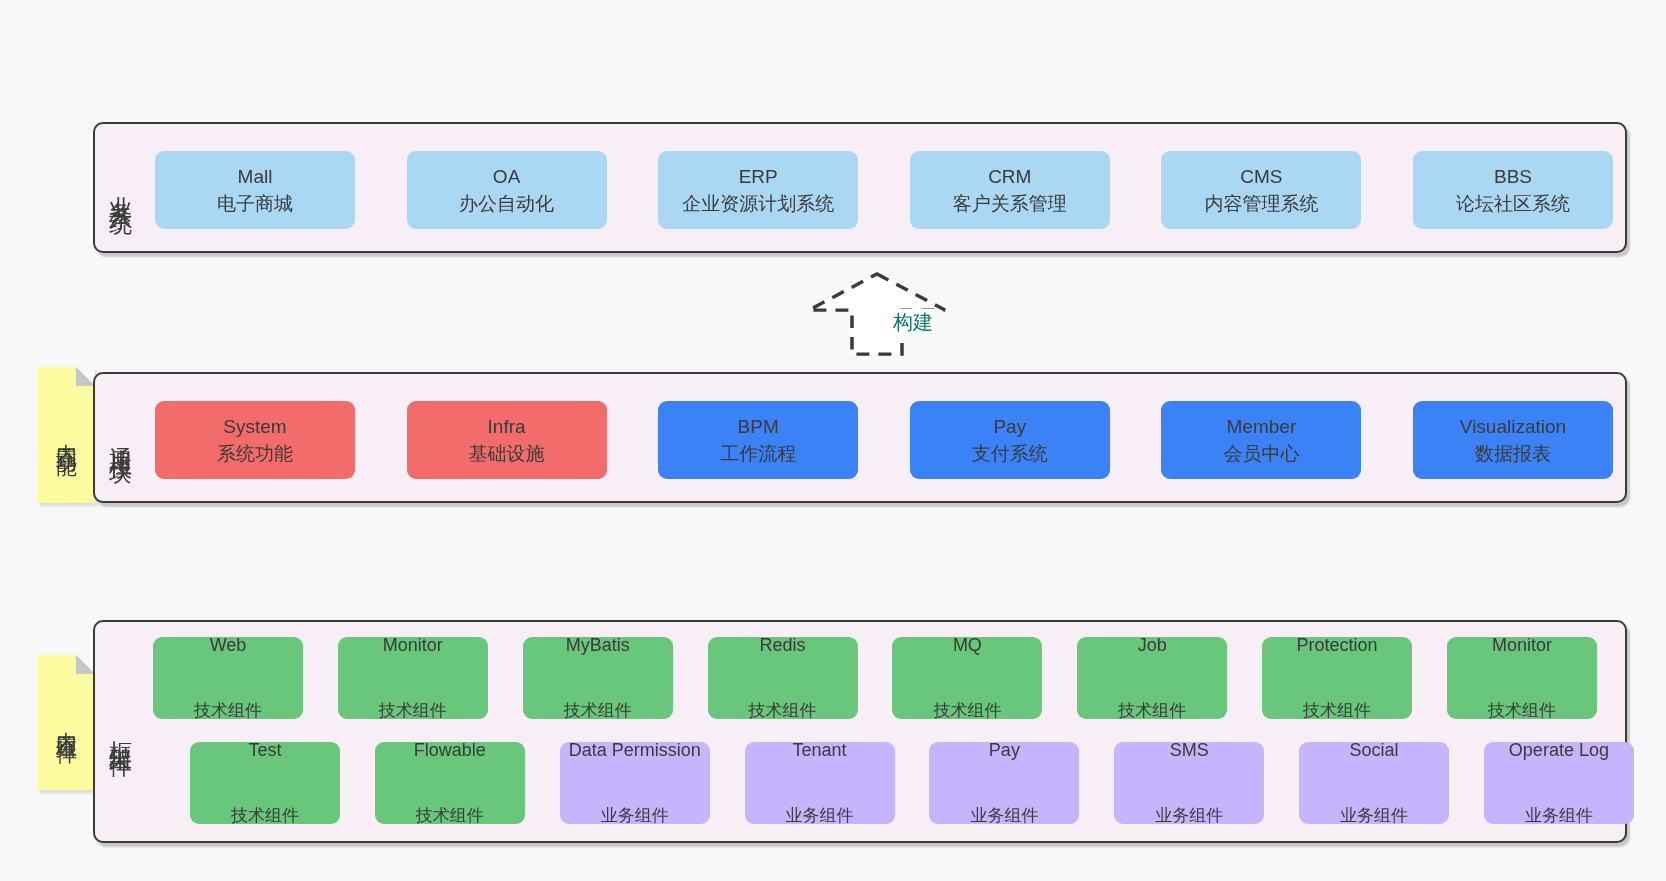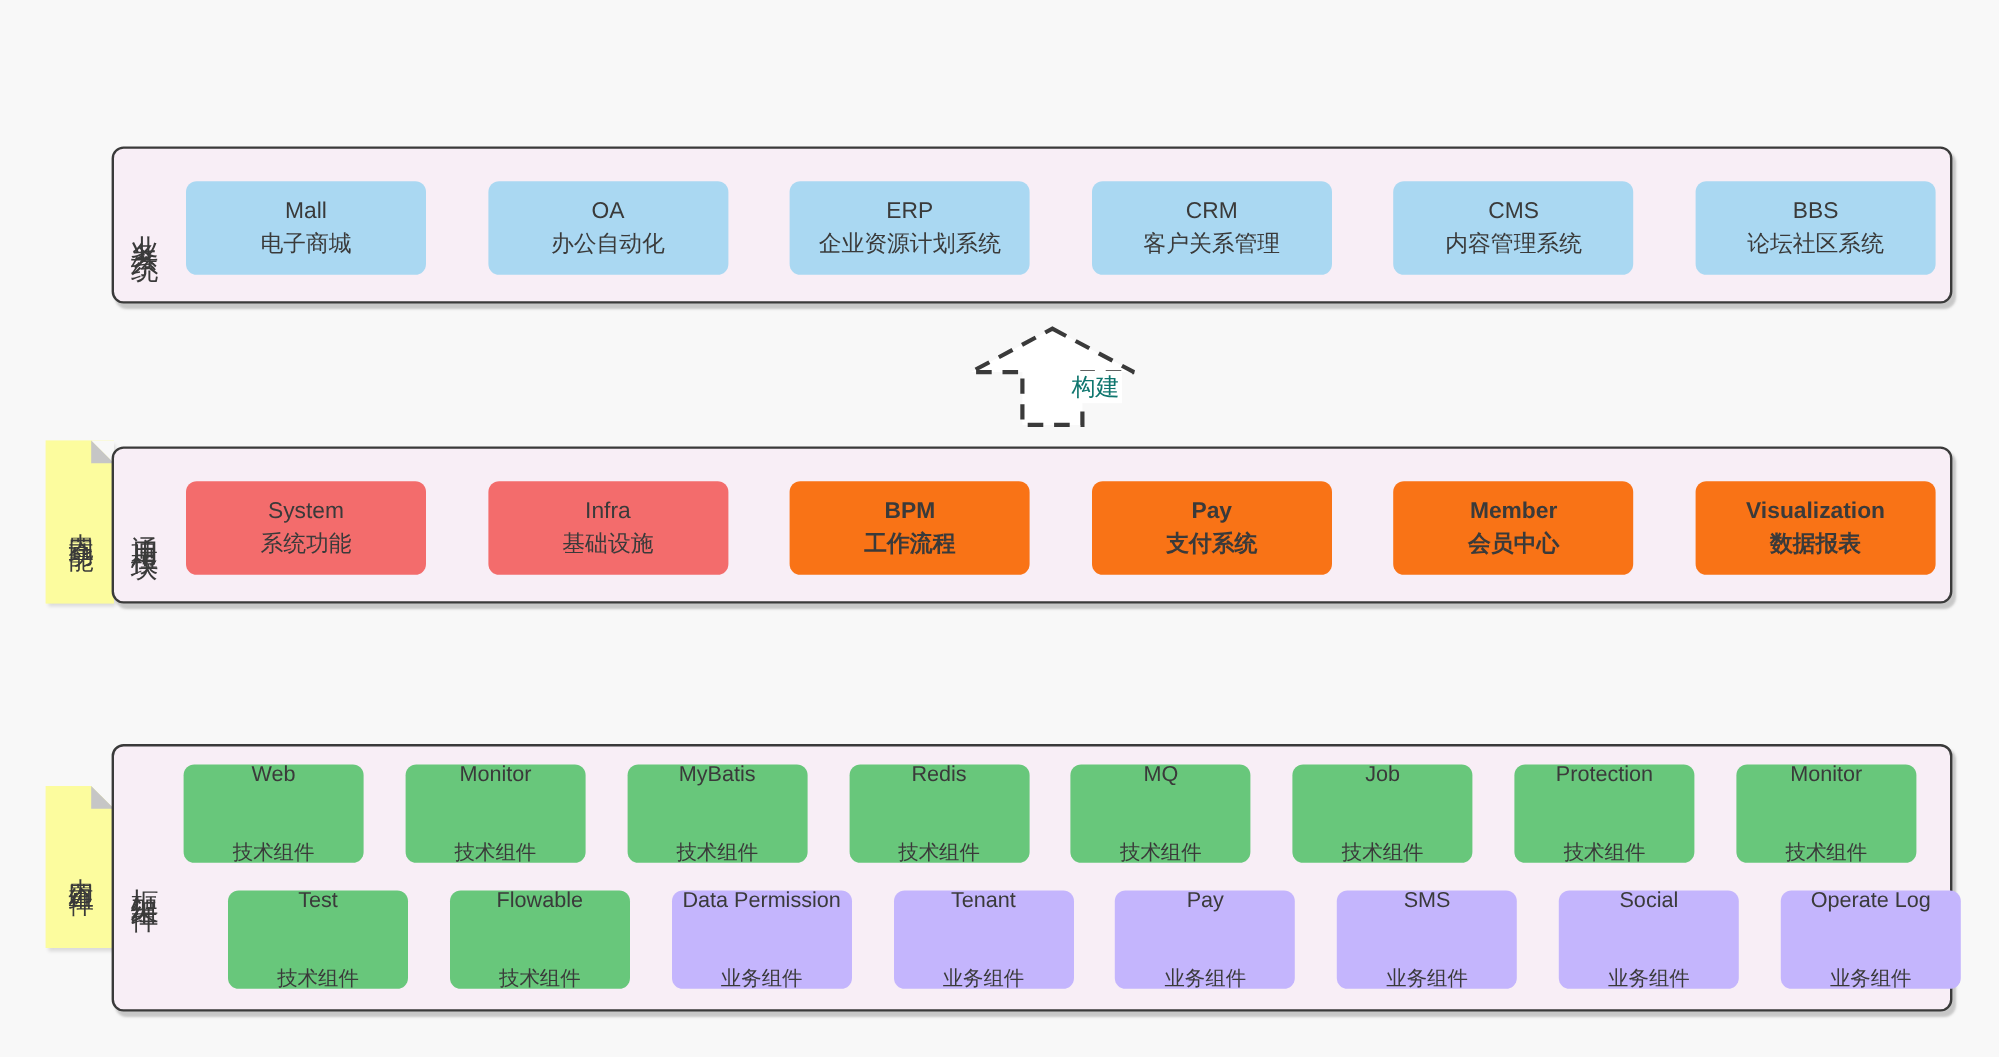--- a/index.html
+++ b/index.html
@@ -37,21 +37,21 @@
     text-align:center;border-radius:9px;box-sizing:border-box;padding:2px 4px;
   }
   .row6 .box{width:200px;height:78px;}
   .row8 .box{width:150px;height:82px;gap:42px;}
   .box .t,.box .s{display:block;}
   .row6 .box .t,.row6 .box .s{font-size:19px;line-height:27px;}
   .row8 .box .t{font-size:18px;line-height:24px;}
   .row8 .box .s{font-size:17px;line-height:24px;text-align:right;}
   .blue{background:#aad8f2;}
   .red{background:#f36c6c;}
-  .pink{background:#f97316;font-weight:bold;}
+  .pink{background:#3b82f6;}
   .green{background:#68c77b;}
   .green-light{background:#c4b5fd;}
   
   .note{
     position:absolute;left:38px;width:57px;background:#fcfc9e;z-index:1;
     box-shadow:2px 3px 3px rgba(0,0,0,.12);
   }
   .note-common{top:367px;height:136px;}
   .note-framework{top:655px;height:135px;}
   .note-label{

